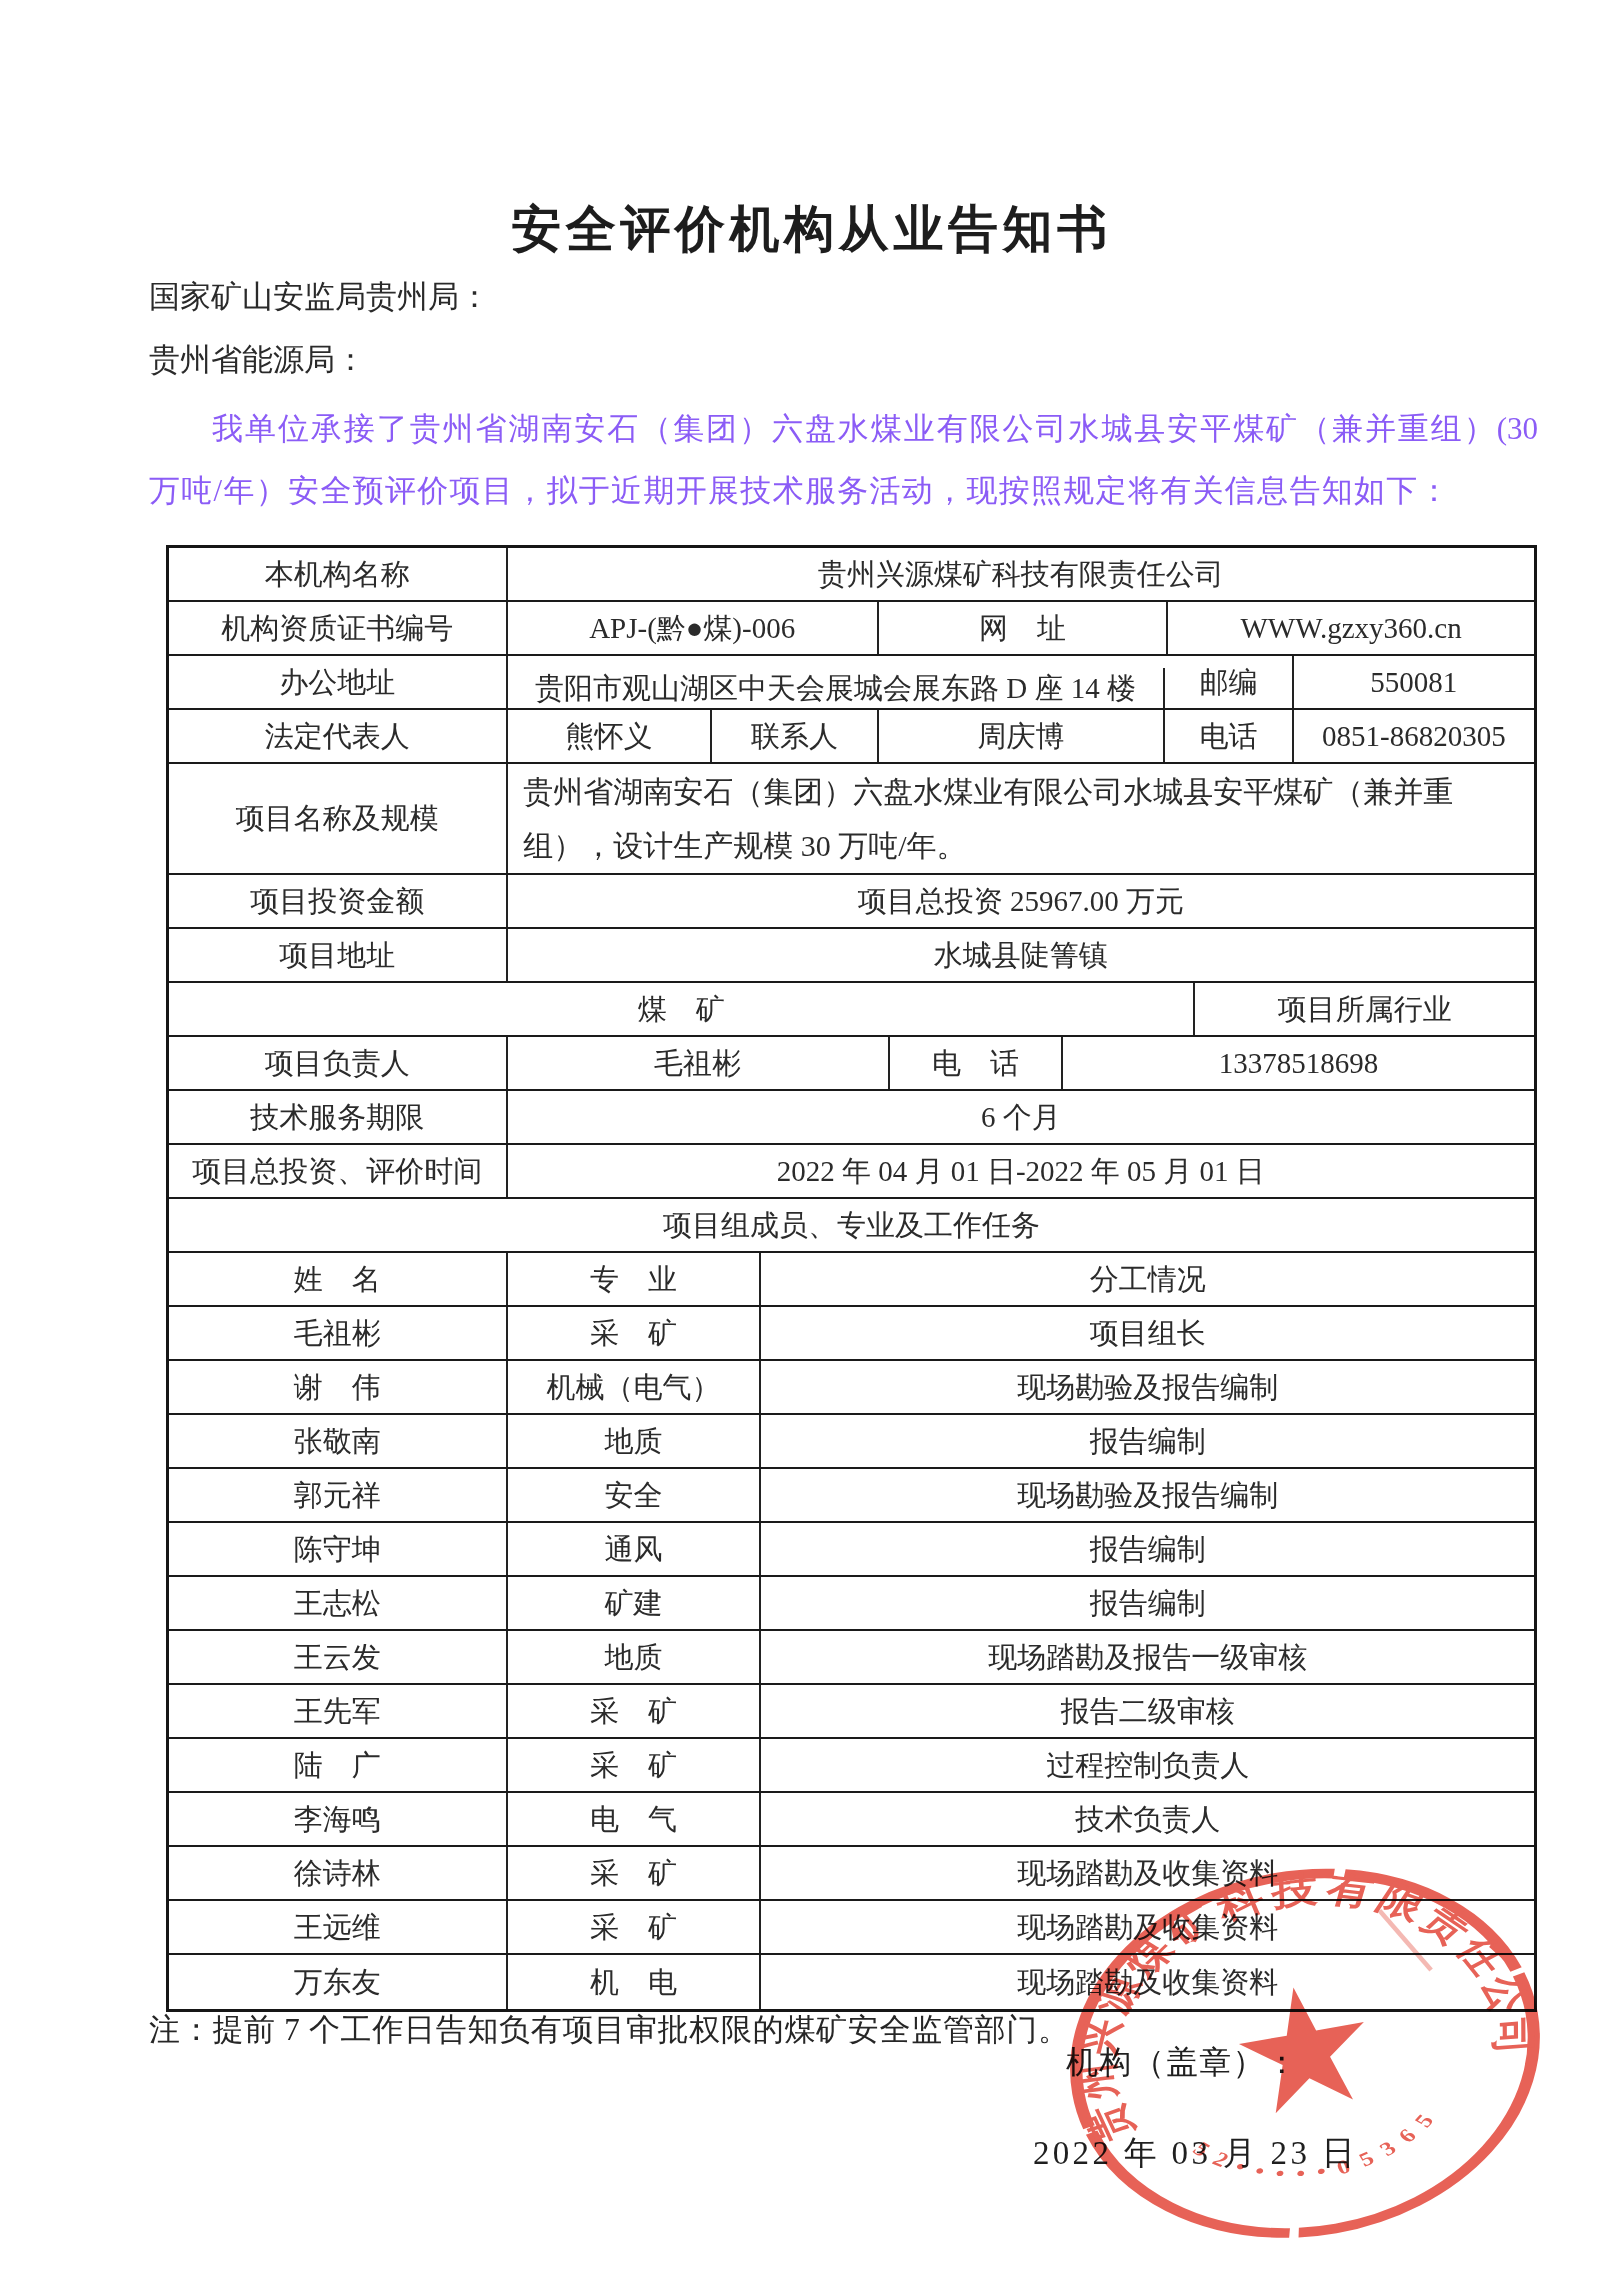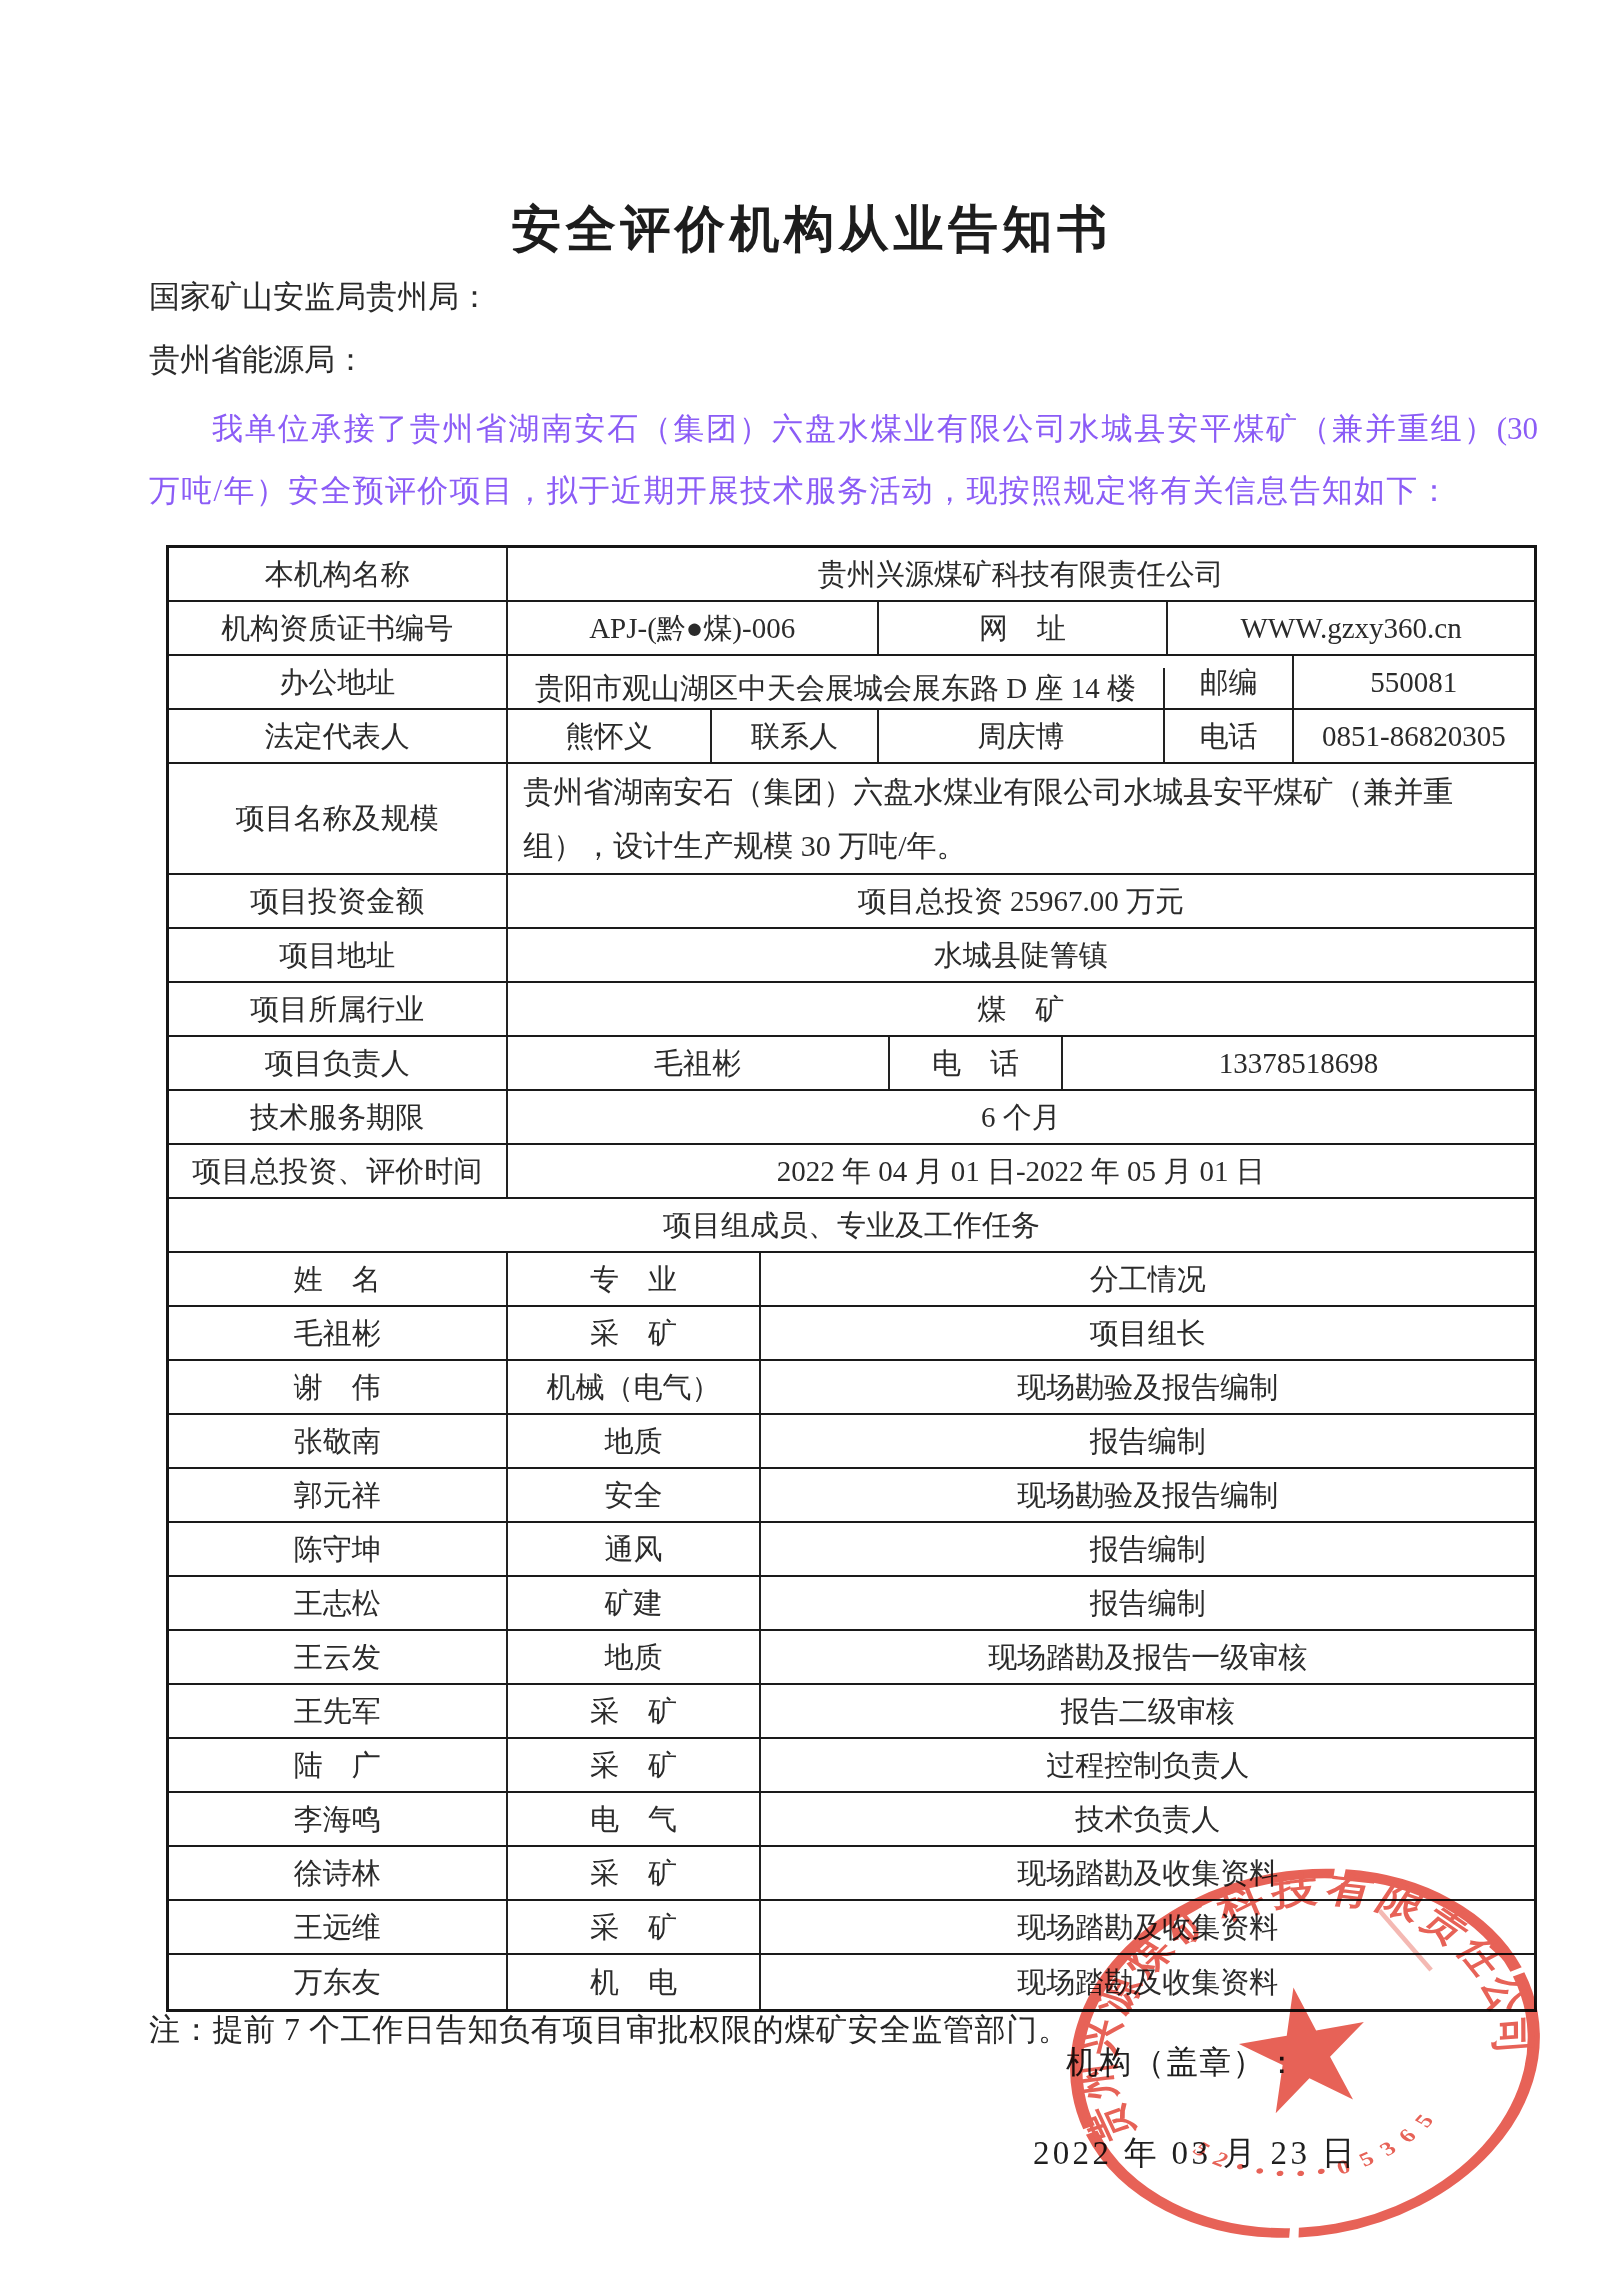--- a/index.html
+++ b/index.html
@@ -87,22 +87,22 @@
       </div>
       <div class="row">
         <div class="cell" style="flex: 0 0 24.8%;">项目投资金额</div>
         <div class="cell" style="flex: 0 0 75.2%;">项目总投资 25967.00 万元</div>
       </div>
       <div class="row">
         <div class="cell" style="flex: 0 0 24.8%;">项目地址</div>
         <div class="cell" style="flex: 0 0 75.2%;">水城县陡箐镇</div>
       </div>
       <div class="row">
+        <div class="cell" style="flex: 0 0 75.2%;">煤　矿</div>
         <div class="cell" style="flex: 0 0 24.8%;">项目所属行业</div>
-        <div class="cell" style="flex: 0 0 75.2%;">煤　矿</div>
       </div>
       <div class="row">
         <div class="cell" style="flex: 0 0 24.8%;">项目负责人</div>
         <div class="cell" style="flex: 0 0 28%;">毛祖彬</div>
         <div class="cell" style="flex: 0 0 12.7%;">电　话</div>
         <div class="cell" style="flex: 0 0 34.5%;">13378518698</div>
       </div>
       <div class="row">
         <div class="cell" style="flex: 0 0 24.8%;">技术服务期限</div>
         <div class="cell" style="flex: 0 0 75.2%;">6 个月</div>

